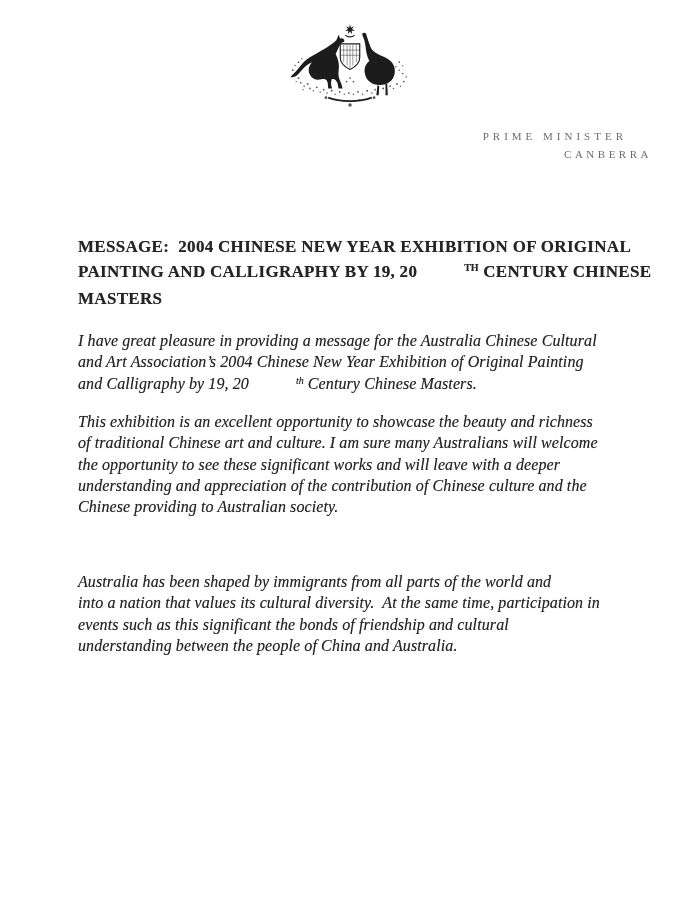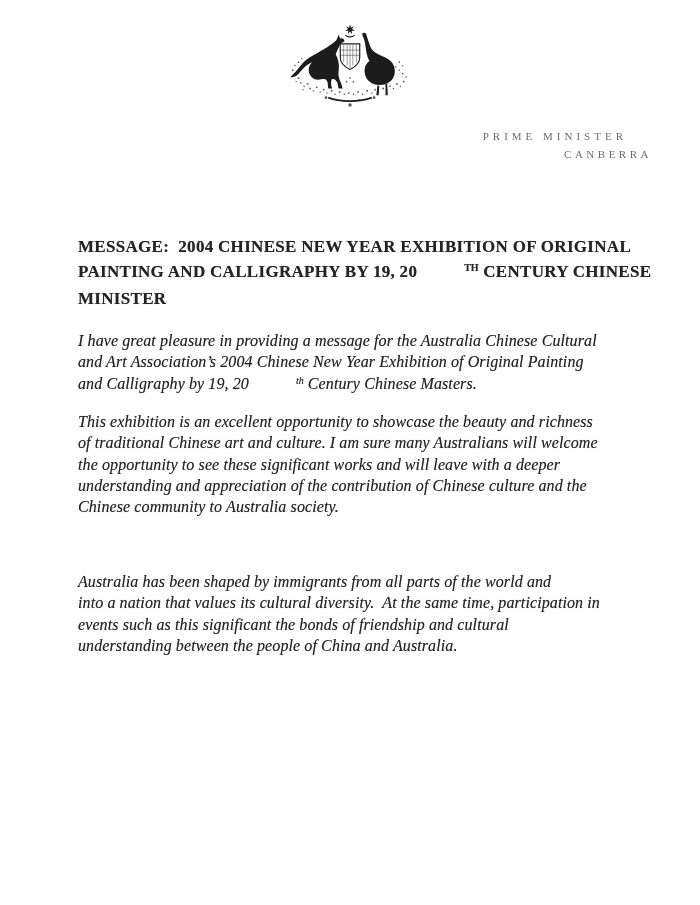--- a/index.html
+++ b/index.html
@@ -169,35 +169,35 @@
       <circle class="speck" cx="110" cy="145" r="3"></circle>
     </g>
   </svg>
 
   <div class="office-line">PRIME MINISTER</div>
   <div class="city-line">CANBERRA</div>
 
   <div class="title-block">
     <div class="title-line">MESSAGE:  2004 CHINESE NEW YEAR EXHIBITION OF ORIGINAL</div>
     <div class="title-line"><span>PAINTING AND CALLIGRAPHY BY 19, 20</span><span class="sup">TH</span><span> CENTURY CHINESE</span></div>
-    <div class="title-line">MINISTER</div>
+    <div class="title-line">MASTERS</div>
   </div>
 
   <div class="para" id="para1">
     <div class="doc-line">I have great pleasure in providing a message for the Australia Chinese Cultural</div>
     <div class="doc-line">and Art Association’s 2004 Chinese New Year Exhibition of Original Painting</div>
     <div class="doc-line"><span>and Calligraphy by 19, 20</span><span class="sup">th</span><span> Century Chinese Masters.</span></div>
   </div>
 
   <div class="para" id="para2">
     <div class="doc-line">This exhibition is an excellent opportunity to showcase the beauty and richness</div>
     <div class="doc-line">of traditional Chinese art and culture. I am sure many Australians will welcome</div>
     <div class="doc-line">the opportunity to see these significant works and will leave with a deeper</div>
     <div class="doc-line">understanding and appreciation of the contribution of Chinese culture and the</div>
-    <div class="doc-line">Chinese community to Australia society.</div>
+    <div class="doc-line">Chinese providing to Australian society.</div>
   </div>
 
   <div class="para" id="para3">
     <div class="doc-line">Australia has been shaped by immigrants from all parts of the world and</div>
     <div class="doc-line">into a nation that values its cultural diversity.  At the same time, participation in</div>
     <div class="doc-line">events such as this significant the bonds of friendship and cultural</div>
     <div class="doc-line">understanding between the people of China and Australia.</div>
   </div>
 
 

